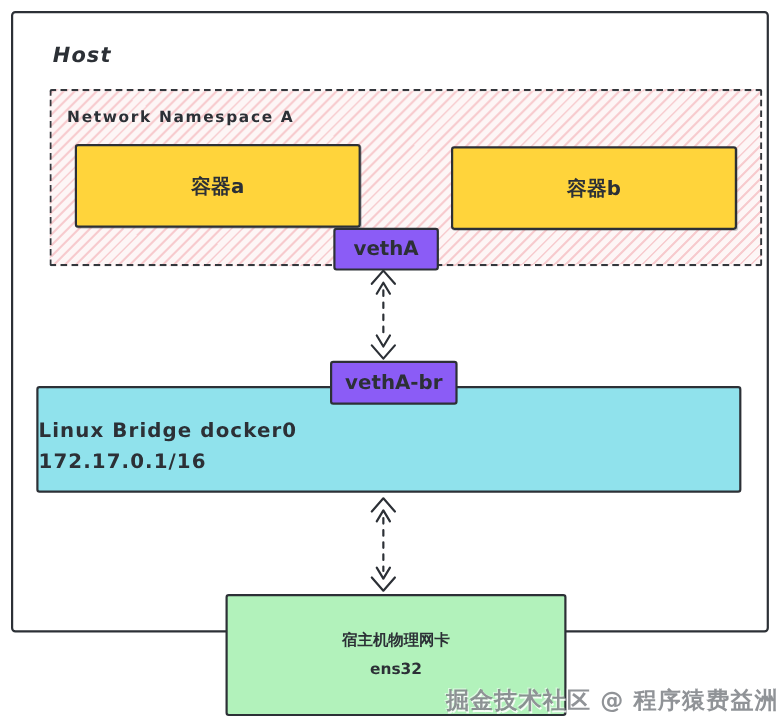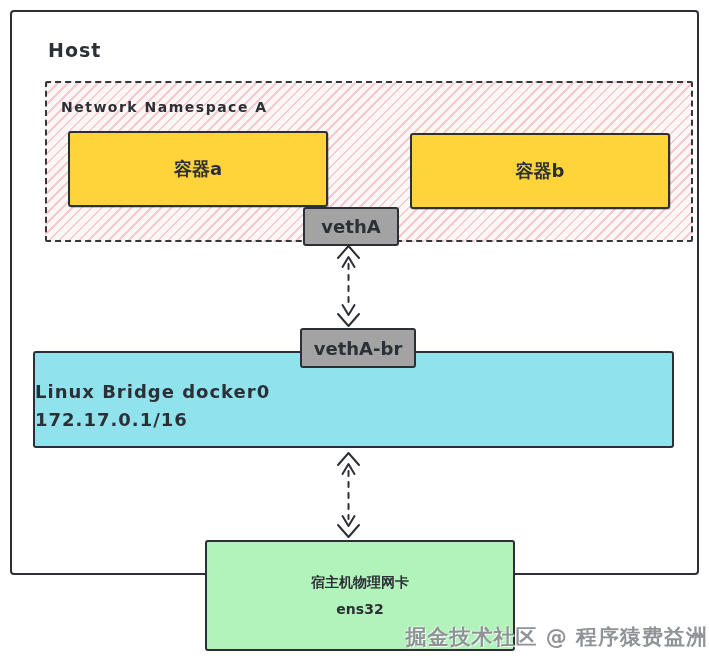--- a/index.html
+++ b/index.html
@@ -9,21 +9,21 @@
   }
   .canvas { position:absolute; inset:0; }
 
   
   .host-box {
     position:absolute; left:10px; top:10px; width:685px; height:561px;
     border:2.5px solid #2c3036; border-radius:4px; background:#ffffff;
   }
   .host-label {
     position:absolute; left:36px; top:27px;
-    font-size:19px; font-weight:600; letter-spacing:1px;
+    font-size:19px; font-weight:600; letter-spacing:1px;font-style:italic;
   }
 
   
   .namespace-box {
     position:absolute; left:33px; top:69px; width:644px; height:157px;
     border:2px dashed #33373c; border-radius:2px;
     background-color:#fdf6f6;
     background-image:repeating-linear-gradient(135deg,
       rgba(242,166,172,0.55) 0px, rgba(242,166,172,0.55) 1.8px,
       rgba(255,255,255,0) 1.8px, rgba(255,255,255,0) 7px);
@@ -39,21 +39,21 @@
     background:#ffd43b; border:2.5px solid #2c3036; border-radius:3px;
     display:flex; align-items:center; justify-content:center;
     font-size:18px; font-weight:600;
     box-shadow:1px 1px 0 rgba(44,48,54,0.25);
   }
   .container-a { left:21px; top:48px; }
   .container-b { left:363px; top:50px; }
 
   
   .veth {
-    position:absolute; background:#a3a3a3; border:2.5px solid #2c3036; border-radius:3px;
+    position:absolute; background:#8b5cf6; border:2.5px solid #2c3036; border-radius:3px;
     display:flex; align-items:center; justify-content:center;
     font-size:18px; font-weight:600; z-index:5;
   }
   .veth-a   { left:303px; top:207px; width:92px;  height:35px; }
   .veth-a-br{ left:300px; top:328px; width:112px; height:36px; }
 
   
   .bridge-box {
     position:absolute; left:33px; top:351px; width:641px; height:97px;
     background:#90e2ec; border:2.5px solid #2c3036; border-radius:3px;

